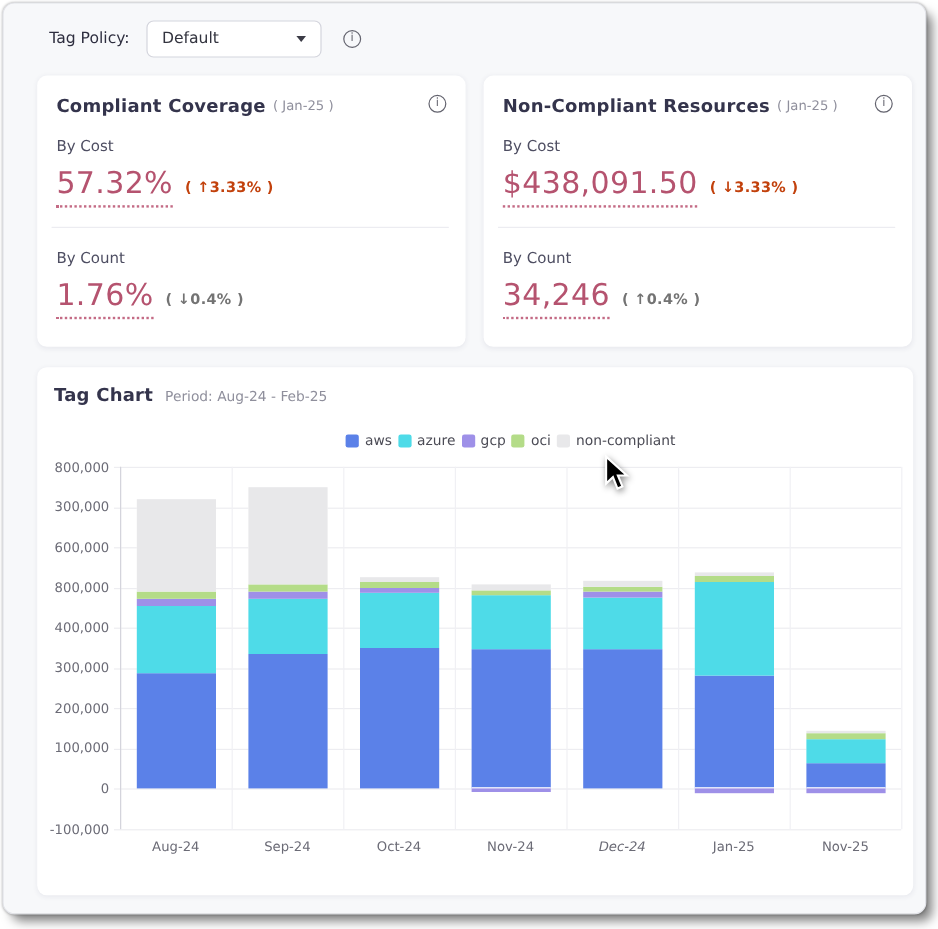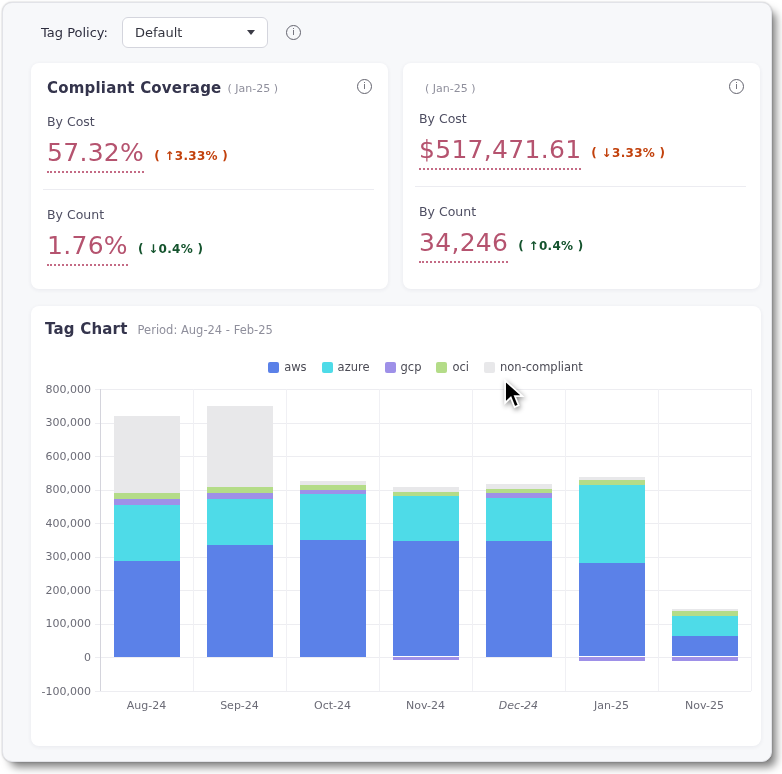--- a/index.html
+++ b/index.html
@@ -29,30 +29,30 @@
   .card-head { display:flex; align-items:flex-start; }
   .card-title { font-size:15px; font-weight:600; color:#34344c; letter-spacing:.2px; }
   .card-period { font-size:11px; color:#8f8f9c; margin-left:6px; position:relative; top:3px; }
   .card-head .info-icon { margin-left:auto; }
   .metric-label { font-size:12.5px; color:#4e4e62; margin-top:17px; }
   .metric-row { margin-top:9px; display:flex; align-items:center; }
   .metric-value { font-size:25px; color:#b5536f; font-weight:400; letter-spacing:.3px;
                   border-bottom:2px dotted #c46b85; padding-bottom:4px; cursor:pointer; }
   .metric-change { font-size:12px; font-weight:600; margin-left:10px; letter-spacing:.3px; }
   .chg-green { color:#c2410c; }
-  .chg-red { color:#14532d; }
+  .chg-red { color:#737373; }
   .divider { height:1px; background:#ececf1; margin:16px -2px 0 -4px; }
   
   .chart-card { position:absolute; left:28px; top:303px; width:730px; height:440px;
                 background:#fff; border-radius:8px; box-shadow:0 1px 4px rgba(40,40,80,.07); }
   .chart-head { position:absolute; left:14px; top:14px; display:flex; align-items:baseline; }
   .chart-title { font-size:15px; font-weight:600; color:#34344c; letter-spacing:.2px; }
   .chart-period { font-size:11.5px; color:#8f8f9c; margin-left:10px; }
   .legend { position:absolute; top:54px; left:69px; width:651px; display:flex;
-            justify-content:center; gap:15px; }
+            justify-content:center; gap:5px; }
   .legend-item { display:flex; align-items:center; gap:5px; cursor:pointer; }
   .legend-swatch { width:11px; height:11px; border-radius:2px; }
   .legend-label { font-size:11.5px; color:#4b4b55; }
   .gridline-h { position:absolute; height:1px; background:#ededf1; }
   .gridline-v { position:absolute; width:1px; background:#f0f0f4; }
   .axis-line { position:absolute; width:1px; background:#d4d4dc; }
   .y-label { position:absolute; width:60px; text-align:right; font-size:11px; color:#6b6b76; }
   .x-label { position:absolute; text-align:center; font-size:11px; color:#6b6b76; }
   .bar-seg { position:absolute; box-shadow:0 -1px 0 0 #ffffff; cursor:pointer; }
   
@@ -89,26 +89,27 @@
       <div class="divider"></div>
       <div class="metric-label">By Count</div>
       <div class="metric-row">
         <span class="metric-value">1.76%</span>
         <span class="metric-change chg-red">( ↓0.4% )</span>
       </div>
     </div>
 
     <div class="card">
       <div class="card-head">
+        <span class="card-title">Non-Compliant Resources</span>
         <span class="card-period">( Jan-25 )</span>
         <span class="info-icon">i</span>
       </div>
       <div class="metric-label">By Cost</div>
       <div class="metric-row">
-        <span class="metric-value">$517,471.61</span>
+        <span class="metric-value">$438,091.50</span>
         <span class="metric-change chg-green">( ↓3.33% )</span>
       </div>
       <div class="divider"></div>
       <div class="metric-label">By Count</div>
       <div class="metric-row">
         <span class="metric-value">34,246</span>
         <span class="metric-change chg-red">( ↑0.4% )</span>
       </div>
     </div>
 

